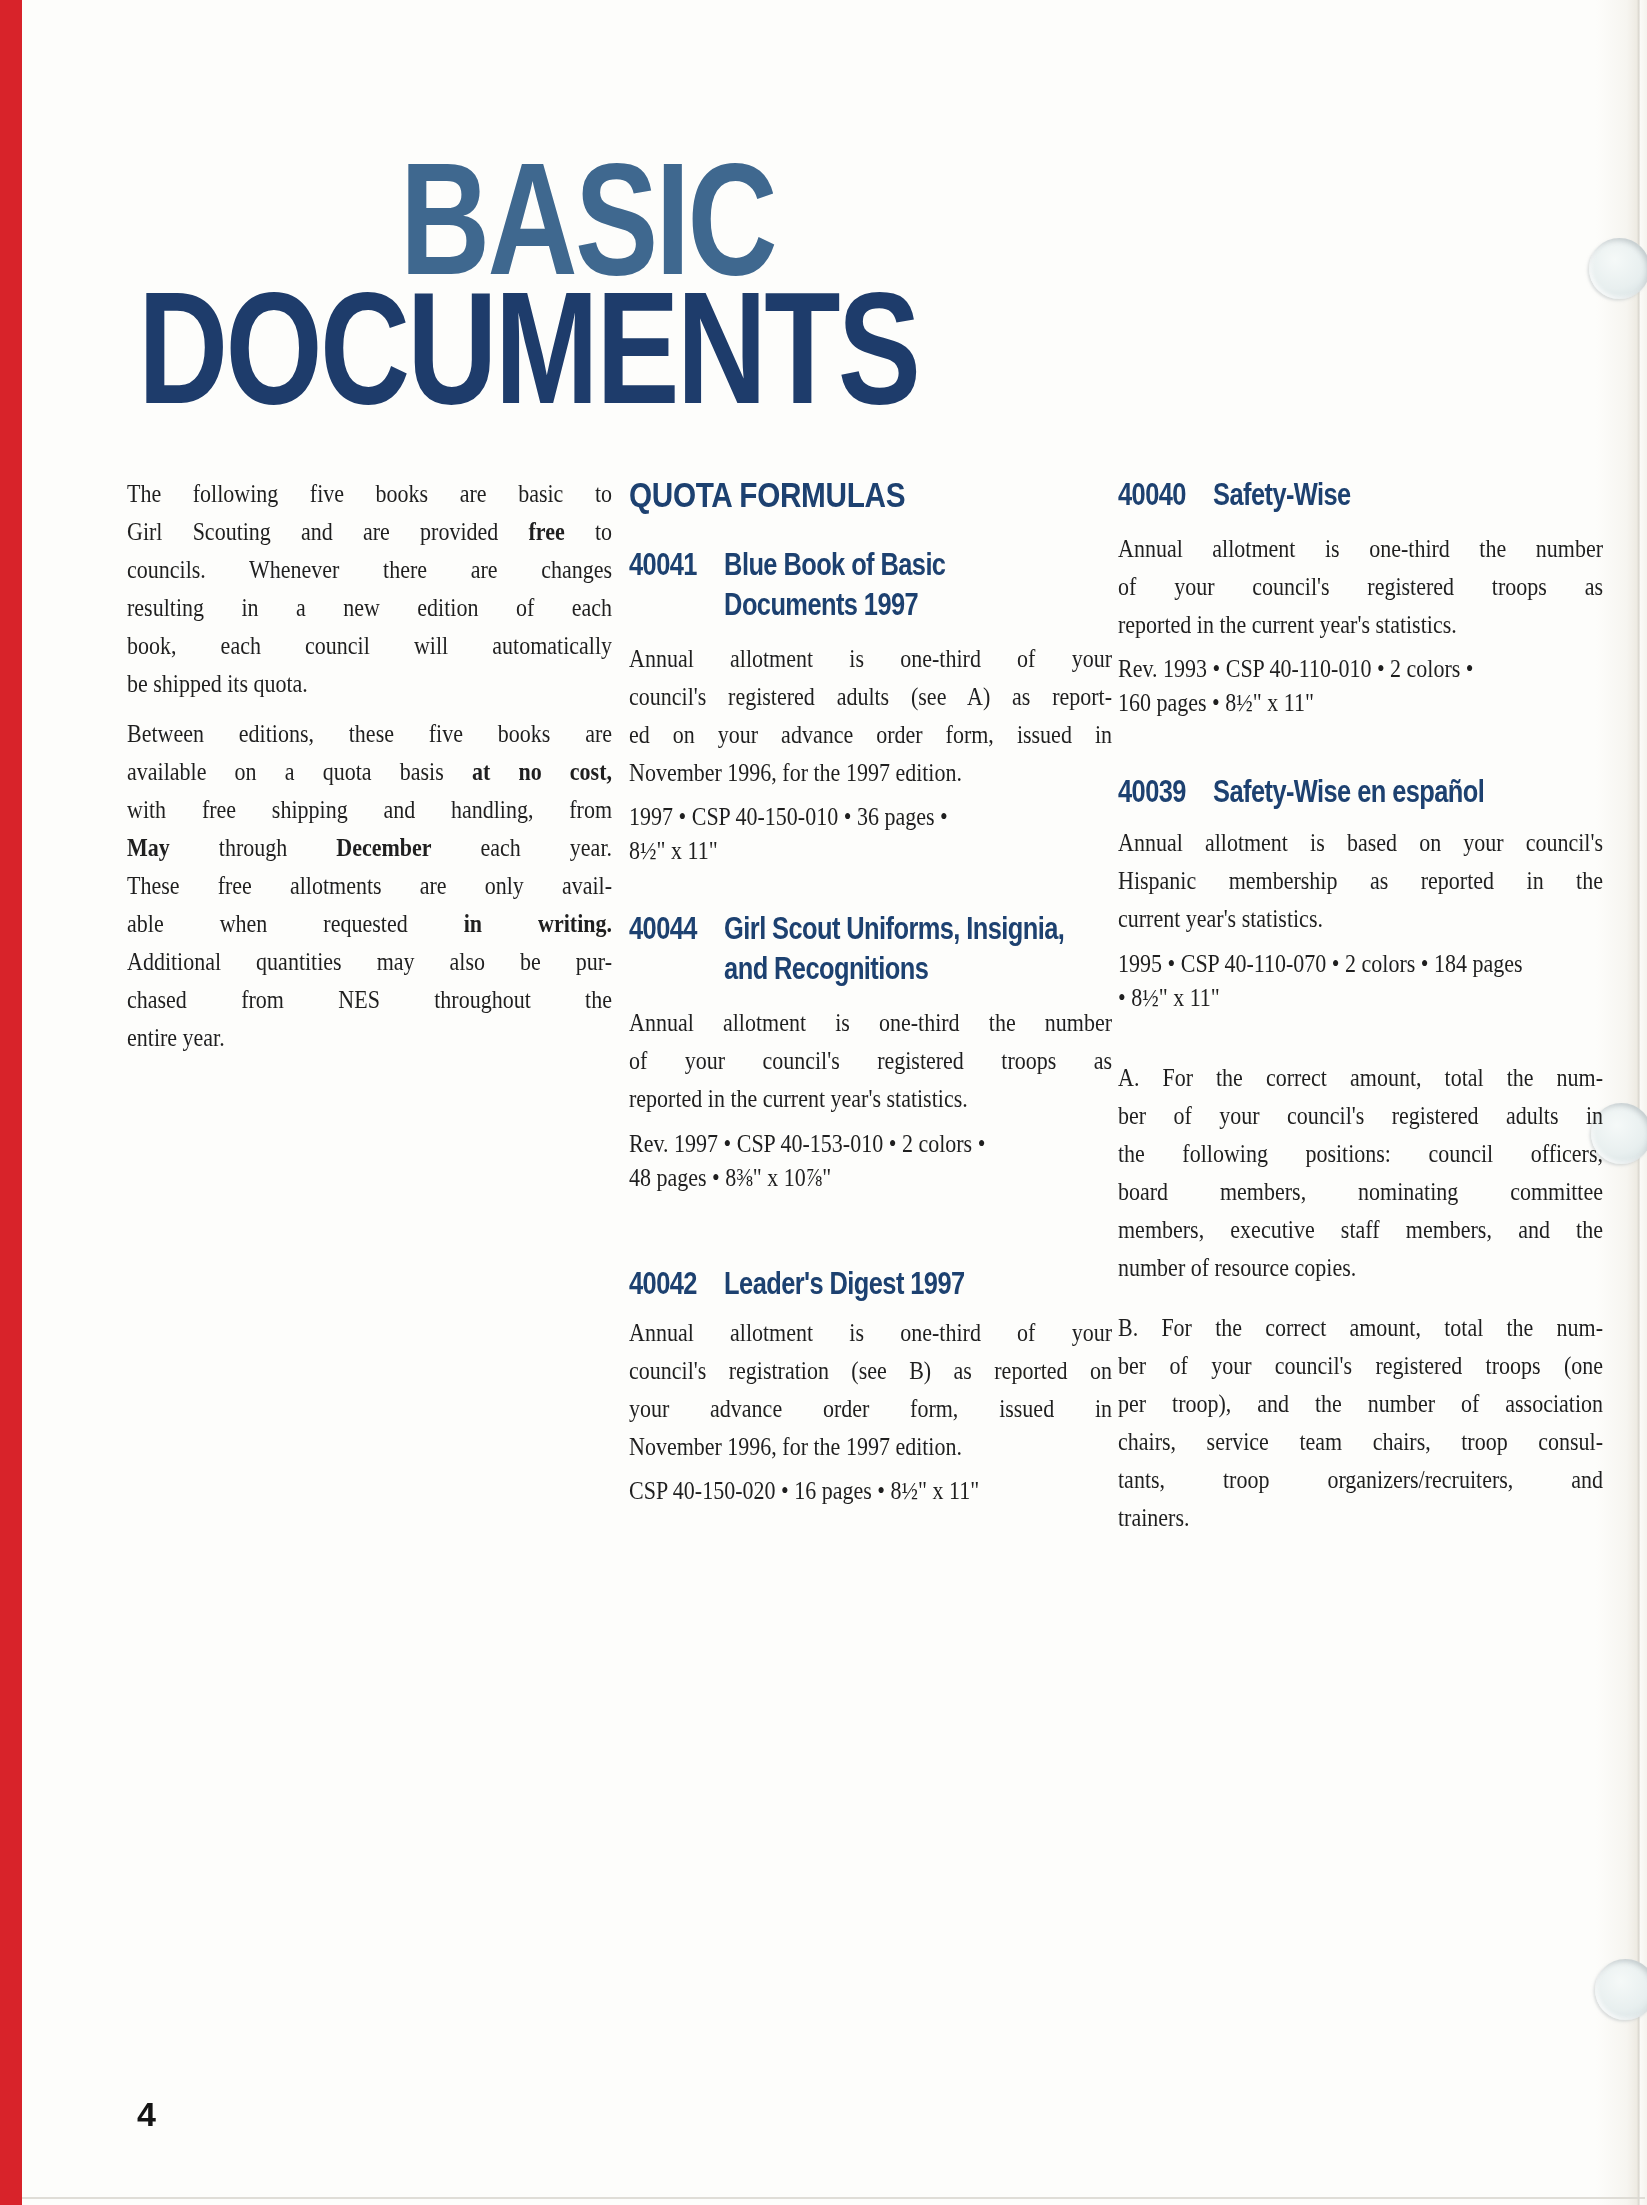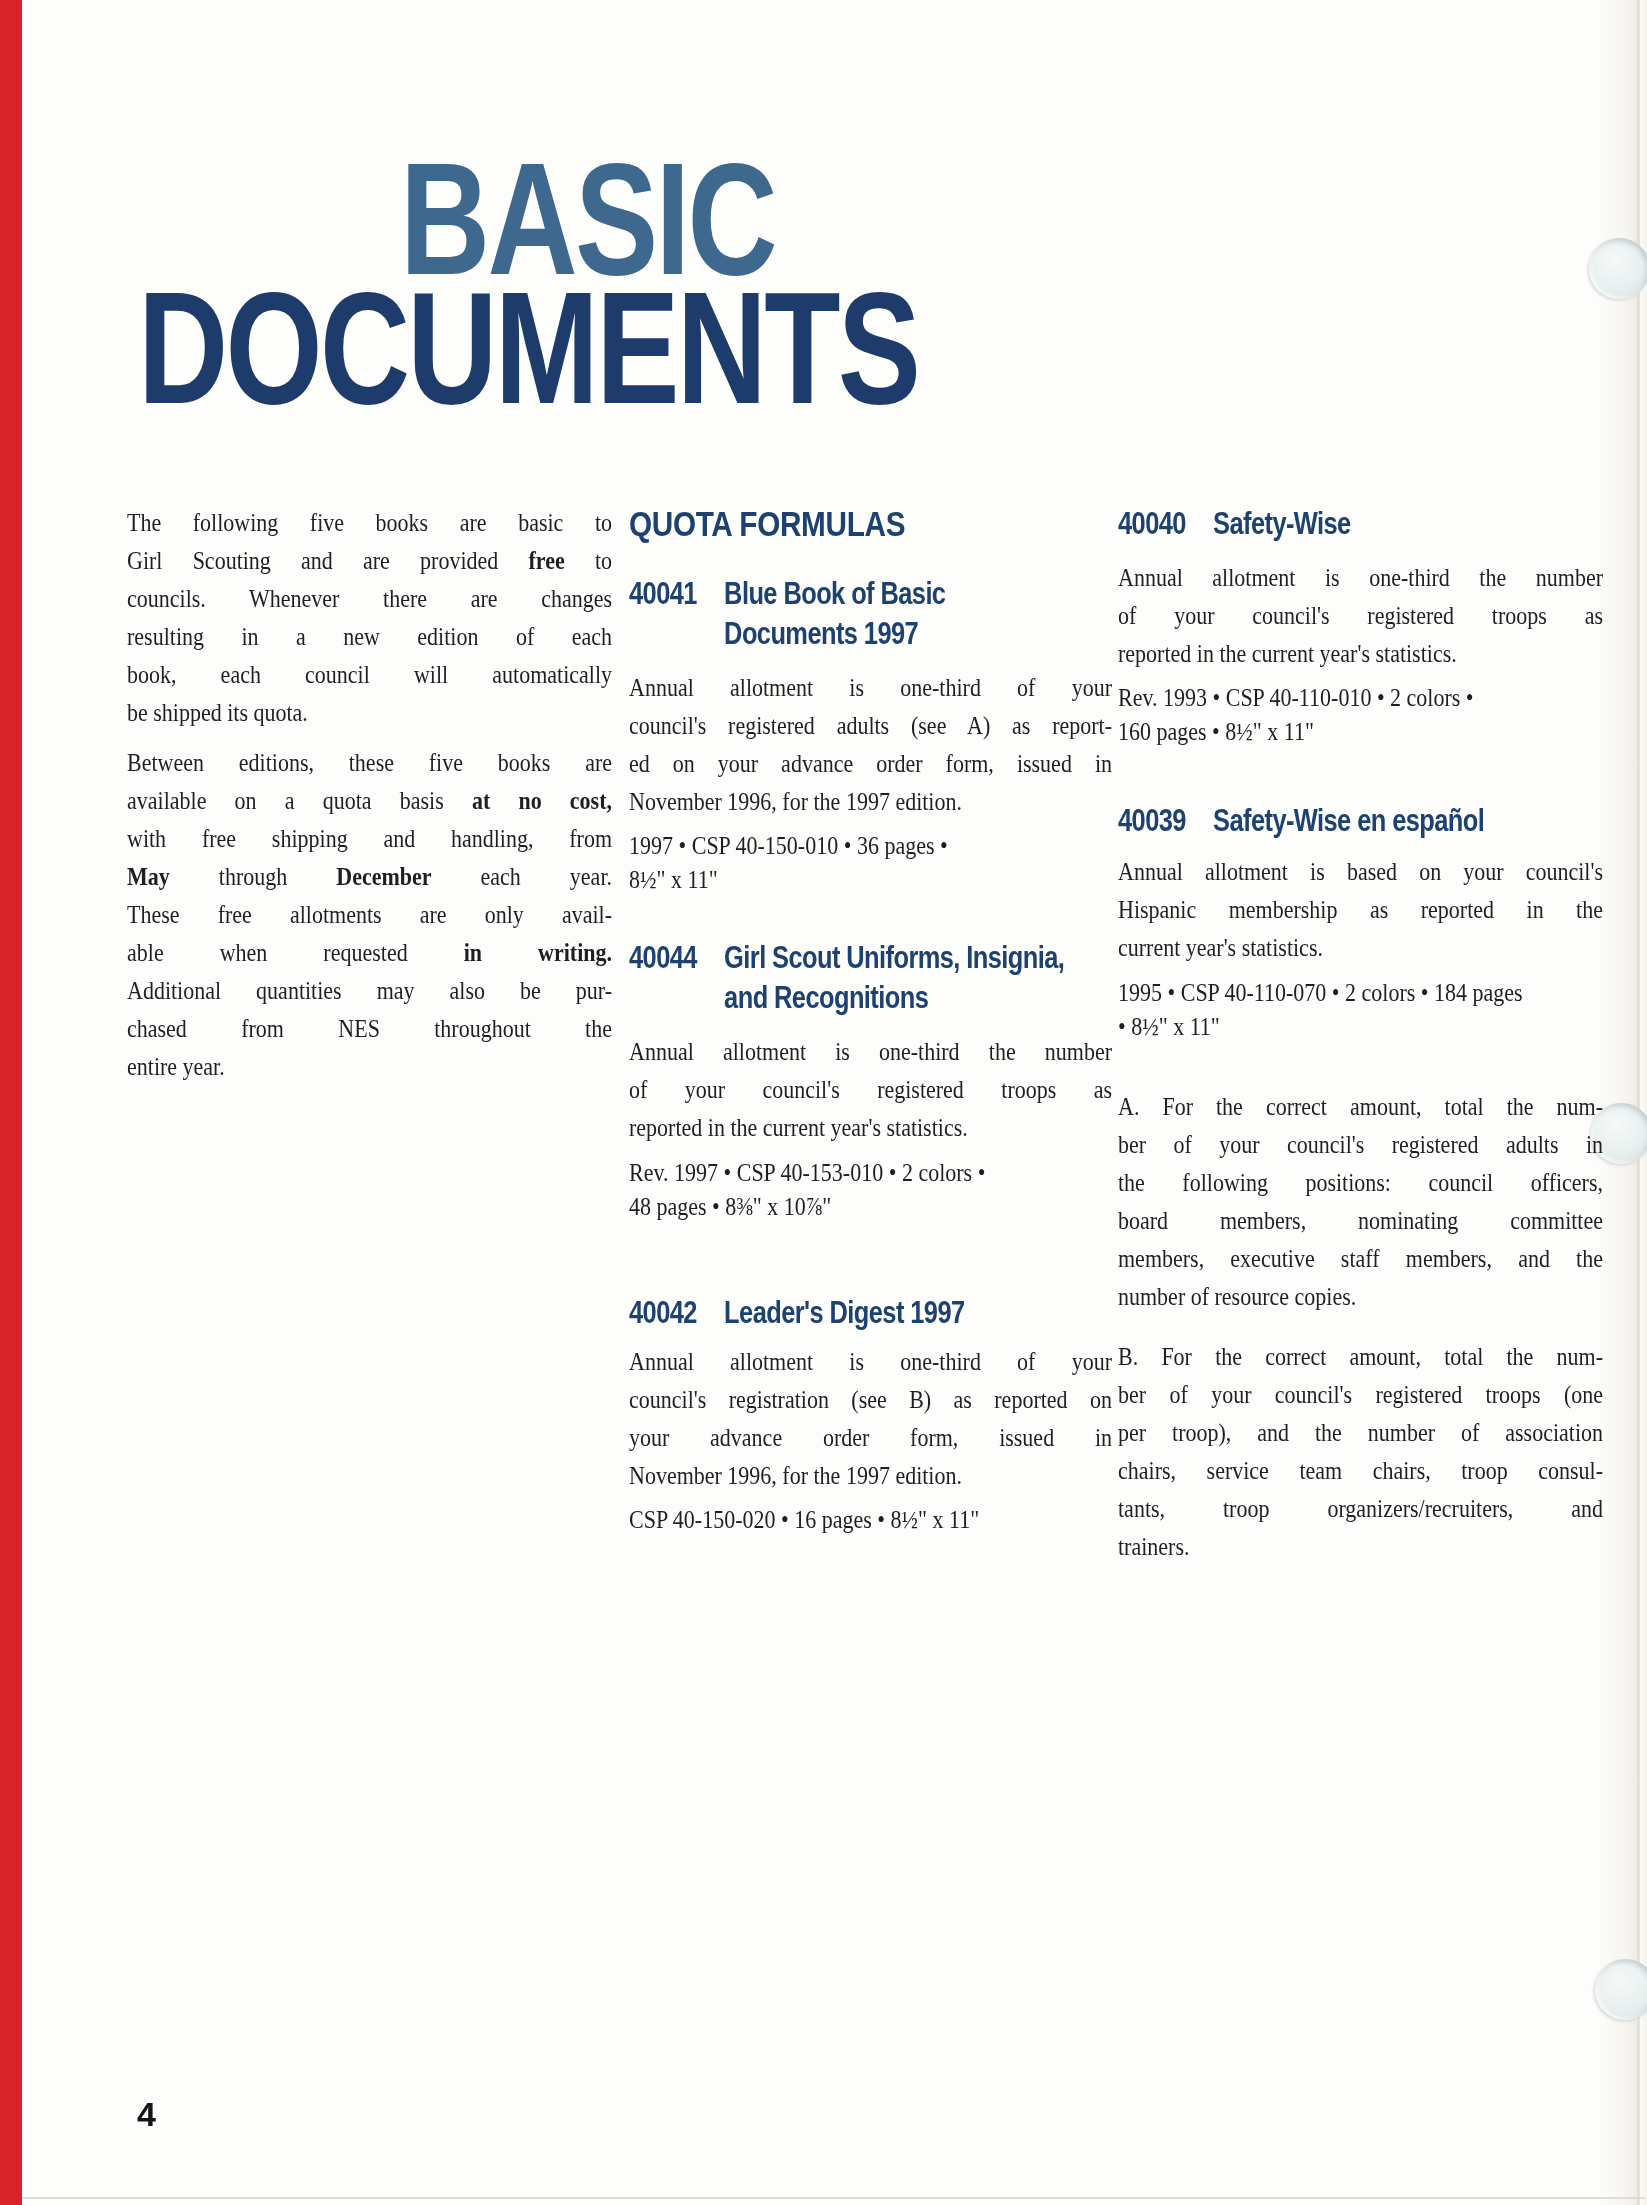--- a/index.html
+++ b/index.html
@@ -24,21 +24,21 @@
   .hole-1{left:1589px;top:238px;}
   .hole-2{left:1591px;top:1103px;}
   .hole-3{left:1595px;top:1959px;}
   
   .big-title-line{position:absolute;font-family:"Liberation Sans","DejaVu Sans",sans-serif;
     font-weight:bold;font-size:160px;line-height:160px;letter-spacing:-3.4px;white-space:nowrap;
     transform:scaleX(0.78);transform-origin:left top;}
   .title-basic{left:400px;top:139px;color:#3f688f;}
   .title-documents{left:138px;top:268px;color:#1e3c6b;}
   
-  .col{position:absolute;top:504px;}
+  .col{position:absolute;top:475px;}
   .col-left{left:127px;width:485px;}
   .col-mid{left:629px;width:483px;}
   .col-right{left:1118px;width:485px;}
   
   .body,.spec{transform:scaleX(0.88);transform-origin:left top;width:113.64%;}
   .body{font-size:25px;line-height:38px;margin:0 0 8.4px 0;}
   .jline{text-align:justify;text-align-last:justify;}
   .jline-last{text-align-last:left;}
   .spec{font-size:25px;line-height:34px;white-space:pre-line;margin:0;}
   strong{font-weight:bold;}

